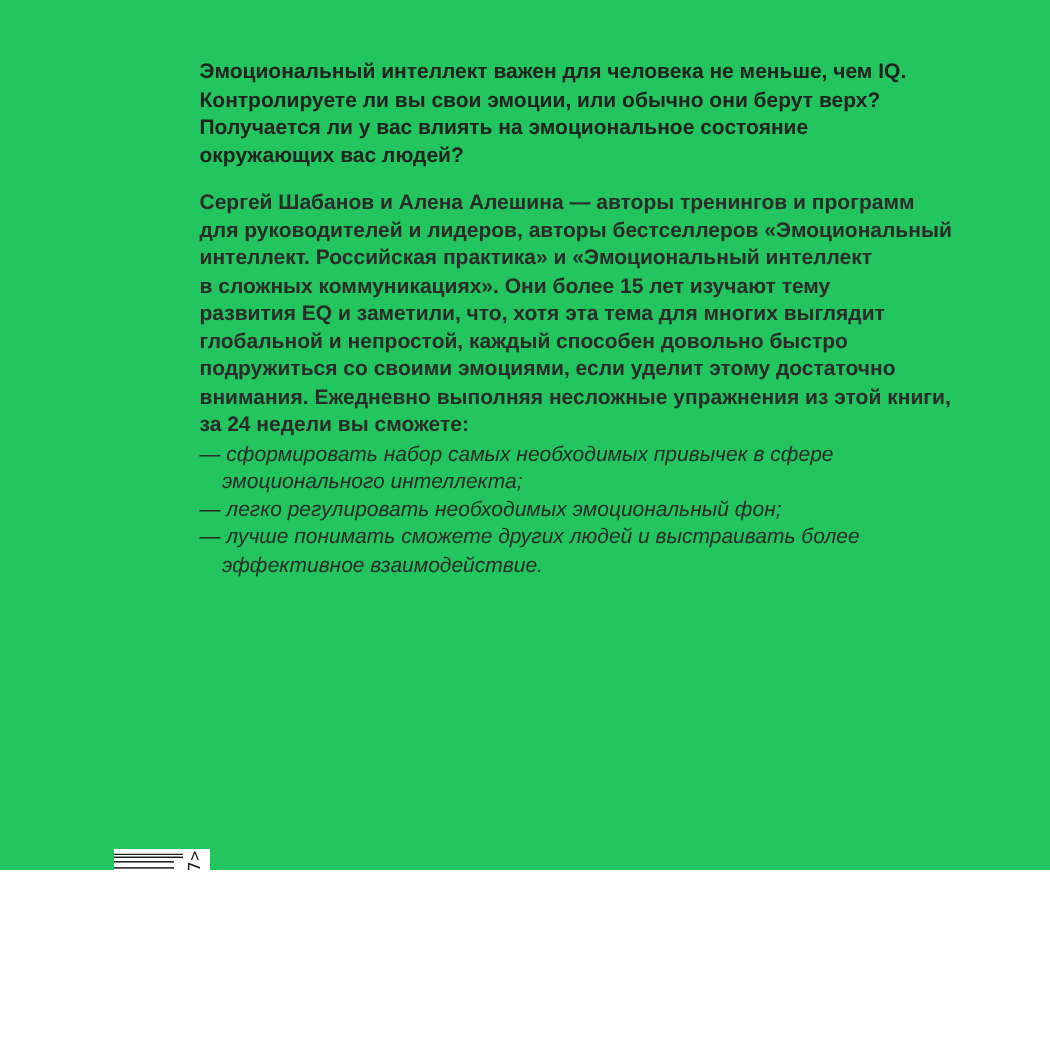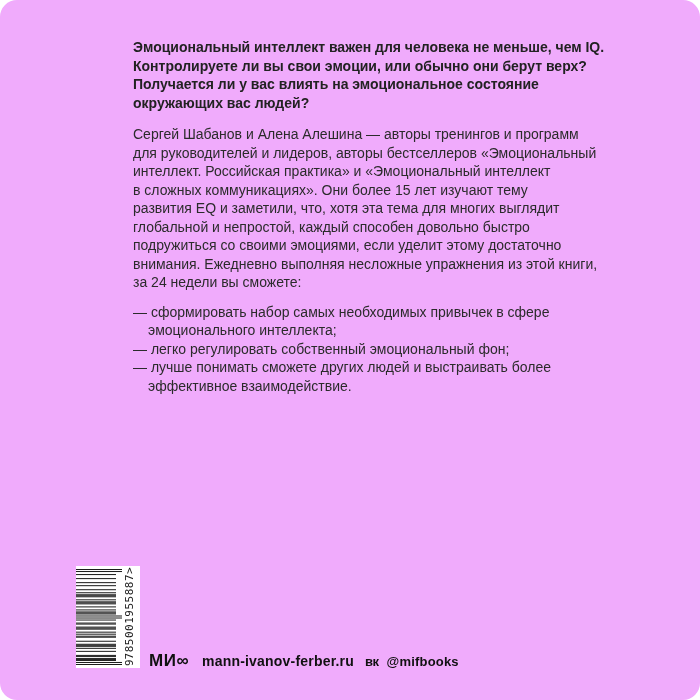--- a/index.html
+++ b/index.html
@@ -3,54 +3,55 @@
 <meta charset="utf-8">
 <style>
   html, body {
     margin: 0;
     padding: 0;
     background: #ffffff;
   }
   .cover {
     position: relative;
     width: 700px;
-    height: 700px;
-    background: #f0abfc;
+    height: 580px;
+    background: #22c55e;
     overflow: hidden;
     font-family: "Liberation Sans", sans-serif;
-    border-radius: 17px;
   }
   .content {
     position: absolute;
     left: 133px;
     top: 38px;
     width: 470px;
     color: #2b2b2b;
     font-size: 14px;
     line-height: 18.5px;
   }
   .intro {
     font-weight: bold;
     color: #222222;
     white-space: pre;
     margin: 0 0 13px 0;
   }
   .about {
     white-space: pre;
-    margin: 0 0 11px 0;
+    margin: 0 0 1px 0;
+    font-weight: bold;
   }
   .benefits {
     list-style: none;
     margin: 0 0 7px 0;
     padding: 0;
   }
   .benefits li {
     white-space: pre;
     padding-left: 15px;
     text-indent: -15px;
+    font-style: italic;
   }
   .closing {
     white-space: pre;
     margin: 0;
   }
   
   .barcode-rot {
     position: absolute;
     left: 57px;
     top: 585px;
@@ -123,21 +124,21 @@
 интеллект. Российская практика» и «Эмоциональный интеллект
 в сложных коммуникациях». Они более 15 лет изучают тему
 развития EQ и заметили, что, хотя эта тема для многих выглядит
 глобальной и непростой, каждый способен довольно быстро
 подружиться со своими эмоциями, если уделит этому достаточно
 внимания. Ежедневно выполняя несложные упражнения из этой книги,
 за 24 недели вы сможете:</p>
     <ul class="benefits">
       <li>— сформировать набор самых необходимых привычек в сфере
 эмоционального интеллекта;</li>
-      <li>— легко регулировать собственный эмоциональный фон;</li>
+      <li>— легко регулировать необходимых эмоциональный фон;</li>
       <li>— лучше понимать сможете других людей и выстраивать более
 эффективное взаимодействие.</li>
     </ul>
   </div>
 
   <div class="barcode-rot">
     <div class="bars" id="barcode-bars"><svg viewBox="0 0 95 46" width="100%" height="100%" preserveAspectRatio="none" xmlns="http://www.w3.org/2000/svg">
           <rect x="0" y="0" width="1" height="46" fill="#1c1c1c"></rect>
           <rect x="2" y="0" width="1" height="46" fill="#1c1c1c"></rect>
           <rect x="4" y="0" width="1" height="40" fill="#1c1c1c"></rect>

